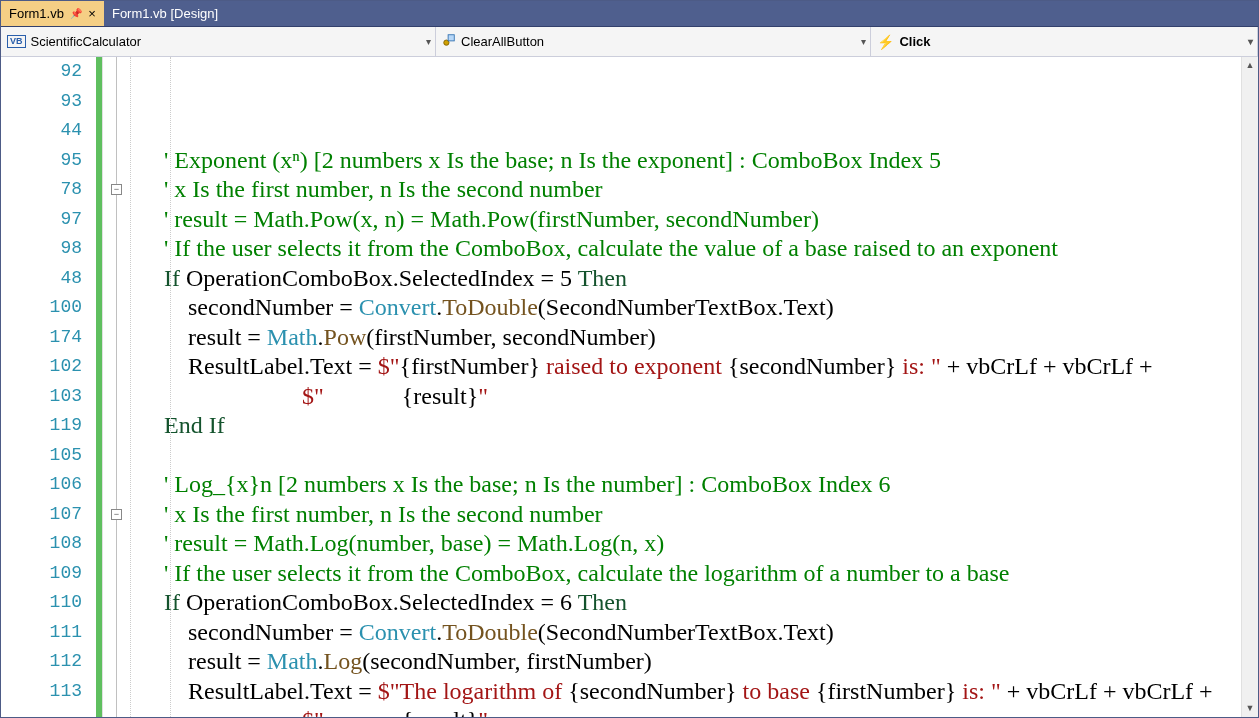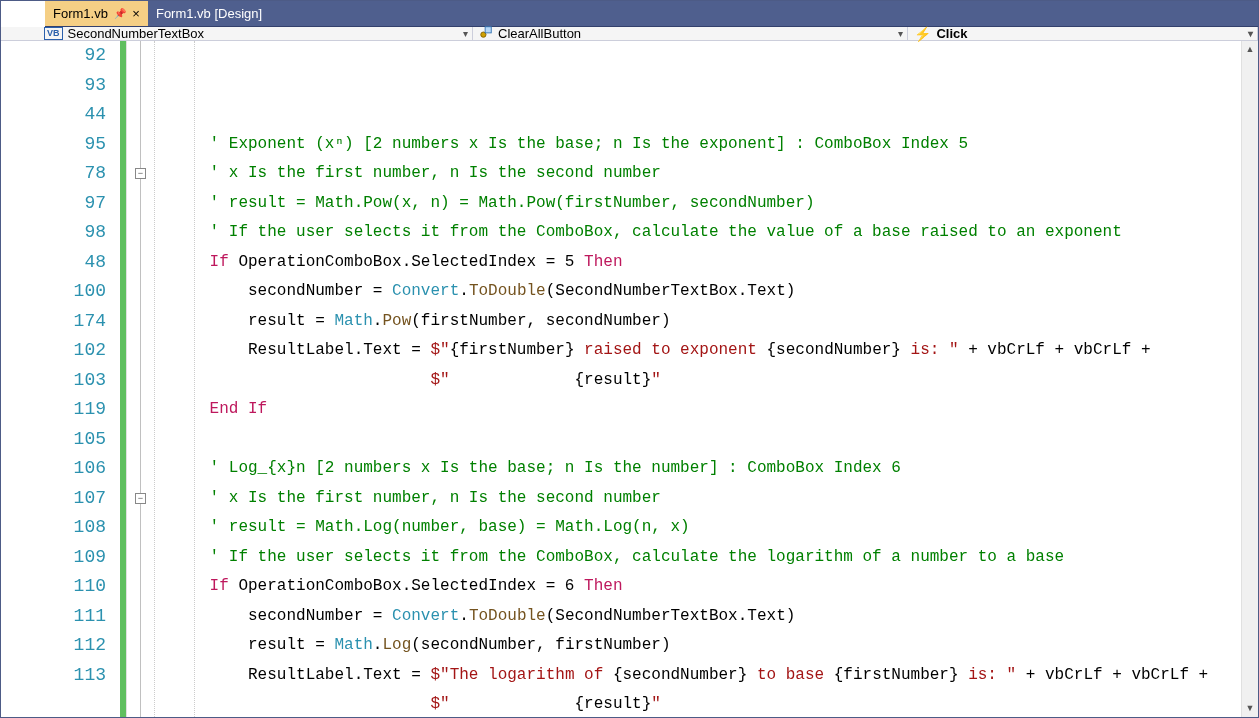--- a/index.html
+++ b/index.html
@@ -1,54 +1,54 @@
 <!DOCTYPE html>
 <html><head>
 <meta charset="utf-8">
 <style>
   * { box-sizing: border-box; margin: 0; padding: 0; }
   html, body { width: 1259px; height: 718px; font-family: "Segoe UI", Tahoma, sans-serif; font-size: 13px; background: #fff; overflow: hidden; }
   .root { display: flex; flex-direction: column; width: 100%; height: 100%; border: 1px solid #4d5b86; }
 
   
-  .tabstrip { display: flex; align-items: stretch; background: #4f5f8e; height: 26px; border-bottom: 1px solid #33406c; margin-left: 44px; }
+  .tabstrip { display: flex; align-items: stretch; background: #4f5f8e; height: 26px; border-bottom: 1px solid #33406c; }
   .tab { display: flex; align-items: center; padding: 0 8px; color: #fff; cursor: pointer; font-size: 13px; gap: 6px; }
   .tab.active { background: #f5cf85; color: #000; }
   .tab .pin { font-size: 10px; }
   .tab .close { font-size: 13px; }
 
   
-  .navbar { display: flex; align-items: stretch; height: 14px; background: #f5f5f5; border-bottom: 1px solid #cccedb; padding-left: 37px; }
+  .navbar { display: flex; align-items: stretch; height: 30px; background: #f5f5f5; border-bottom: 1px solid #cccedb; }
   .nav-cell { display: flex; align-items: center; gap: 5px; padding: 0 6px; border-right: 1px solid #cccedb; position: relative; }
   .nav-cell.grow { flex: 1; }
   .nav-cell .chev { position: absolute; right: 4px; font-size: 10px; color: #555; }
   .nav-cell.event { flex: 1; font-weight: bold; }
   .vb-badge { border: 1px solid #2a5fab; color: #2a5fab; font-size: 9px; padding: 0 2px; font-weight: bold; line-height: 11px; }
   .nav-icon { width: 14px; height: 14px; display:inline-block; }
   .lightning { color: #d99400; font-weight: bold; font-size: 14px; }
 
   
-  .editor { flex: 1; display: flex; overflow: hidden; background: #fff; margin-left: 24px; }
+  .editor { flex: 1; display: flex; overflow: hidden; background: #fff; }
   .gutter { width: 95px; background: #fff; text-align: right; padding-right: 14px; color: #2b91af; font-family: Consolas, "Courier New", monospace; font-size: 18px; line-height: 29.5px; }
   .markers { width: 14px; background: #fff; position: relative; }
   .markers .greenbar { position: absolute; left: 0; top: 0; bottom: 0; width: 6px; background: #5fbf5f; }
   .markers .sep { position: absolute; left: 6px; top:0; bottom:0; width:1px; background:#e0e0e0;}
   .outline { width: 14px; position: relative; }
   .outline .vline { position:absolute; left:6px; top:0; bottom:0; width:1px; background:#c0c0c0; }
   .outline .box { position:absolute; left:1px; width:11px; height:11px; border:1px solid #888; background:#fff; font-size:9px; line-height:9px; text-align:center; color:#555; }
-  .code { flex: 1; font-family: Liberation Mono, monospace; font-size: 16px; line-height: 29.5px; white-space: pre; padding-left: 4px; position:relative; overflow:hidden;}
+  .code { flex: 1; font-family: Liberation Serif, serif; font-size: 24px; line-height: 29.5px; white-space: pre; padding-left: 4px; position:relative; overflow:hidden;}
   .guides { position:absolute; top:0; bottom:0; pointer-events:none; }
   .guide { position:absolute; top:0; bottom:0; width:1px; border-left:1px dotted #ccc; }
 
   
   .c-comment { color: #008000; }
   .c-type    { color: #2b91af; }
   .c-string  { color: #a31515; }
   .c-text    { color: #000; }
-  .c-purple  { color: #be185d; text-align: right; }
+  .c-purple  { color: #14532d; text-align: right; }
   .c-brown   { color: #74531f; }
 
   
   .vscroll { width: 17px; background: #f0f0f0; border-left: 1px solid #e0e0e0; position: relative; }
   .vscroll .arrow { position:absolute; left:0; right:0; height:17px; text-align:center; font-size:9px; color:#555; line-height:17px;}
 </style>
 </head>
 <body>
 
 <div class="root">
@@ -60,21 +60,21 @@
       <span class="close">×</span>
     </div>
     <div class="tab">
       <span>Form1.vb [Design]</span>
     </div>
   </div>
 
   <div class="navbar">
     <div class="nav-cell grow" style="flex:0 0 435px">
       <span class="vb-badge">VB</span>
-      <span>SecondNumberTextBox</span>
+      <span>ScientificCalculator</span>
       <span class="chev">▾</span>
     </div>
     <div class="nav-cell grow" style="flex:0 0 435px">
       <span>
         <svg class="nav-icon" viewBox="0 0 16 16">
             <circle cx="5" cy="11" r="3" fill="#d0a000" stroke="#806000"></circle>
             <rect x="7" y="2" width="7" height="7" fill="#b8d8f8" stroke="#3070b0"></rect>
           </svg>
       </span>
       <span>ClearAllButton</span>

